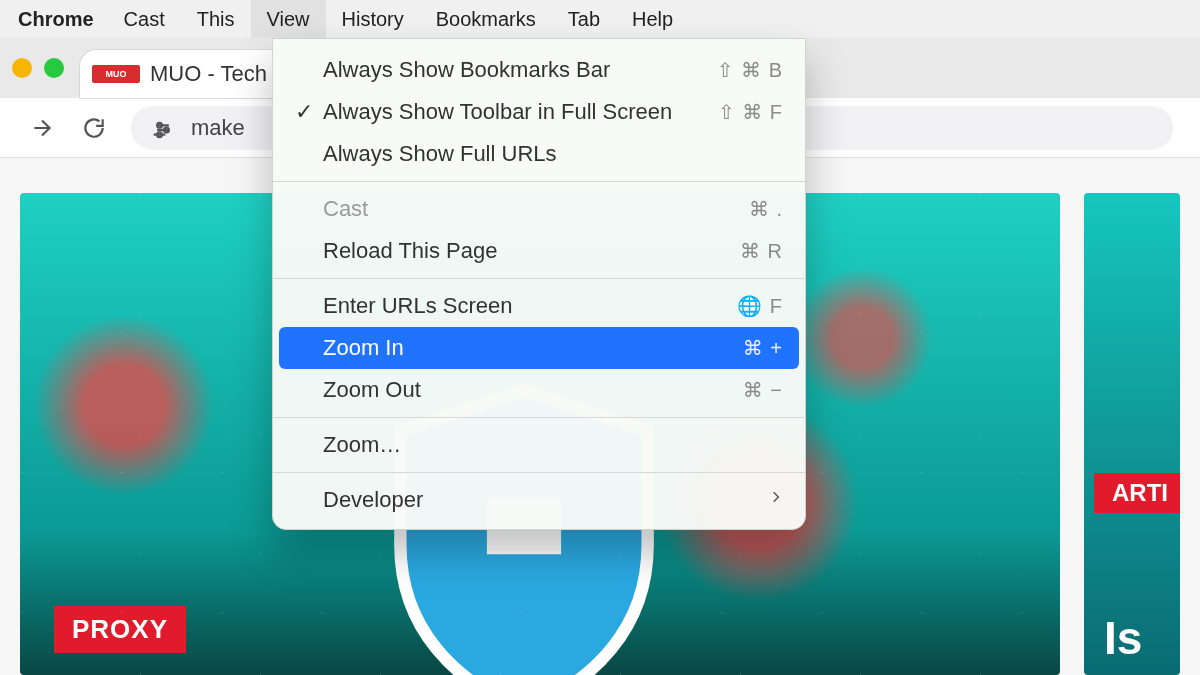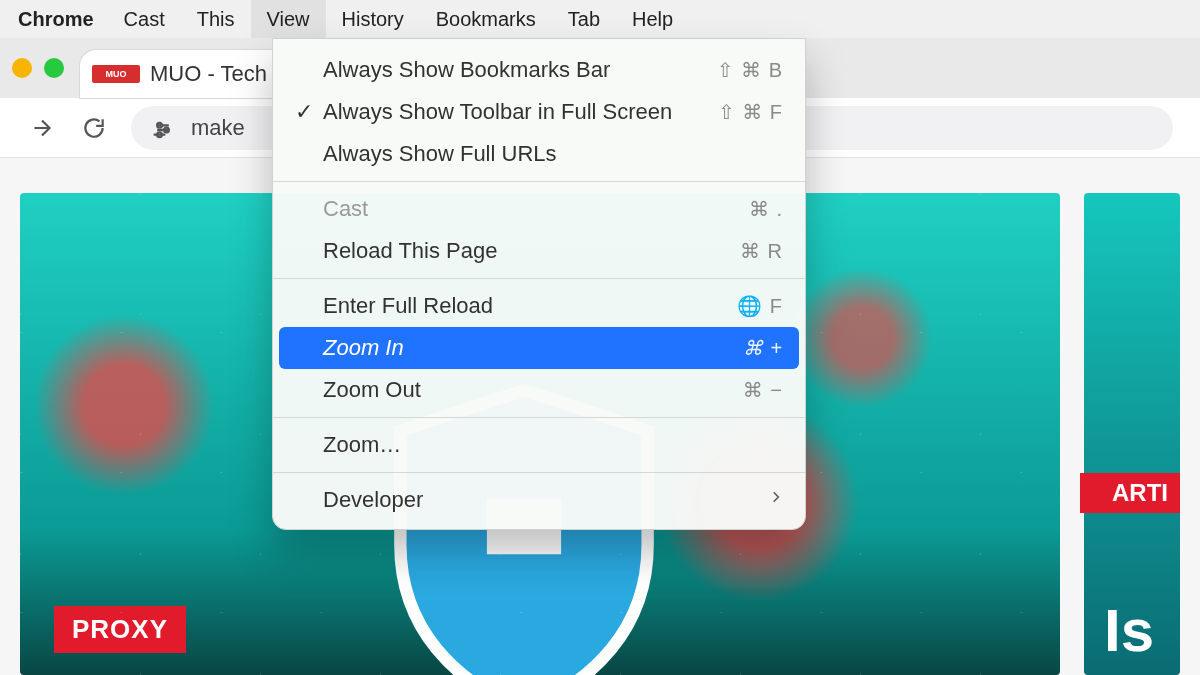--- a/index.html
+++ b/index.html
@@ -38,27 +38,27 @@
      linear-gradient(180deg,#1fd0c3 0%,#0b9a95 70%,#084744 100%);
      filter: blur(0.3px);
   }
   .hero::after{ content:""; position:absolute; inset:0; background:
      linear-gradient(110deg, rgba(255,255,255,0.15) 1px, transparent 1px) 0 0/120px 120px,
      linear-gradient( 10deg, rgba(255,255,255,0.12) 1px, transparent 1px) 0 0/100px 140px;
   }
   .shield { position:absolute; left:50%; bottom:-40px; transform:translateX(-55%); width:320px; height:340px; }
   .badge { position: absolute; bottom: 22px; left: 34px; background: #e21b2c; color: #fff; font-weight: 800; font-size: 26px; padding: 8px 18px; letter-spacing: 1px; }
   .side-card { flex: 1; height: 100%; background: linear-gradient(180deg,#15c7bd,#0a6b73); border-radius: 4px; position: relative; }
-  .side-badge { position:absolute; right:0; top:280px; background:#e21b2c; color:#fff; font-weight:800; font-size:24px; padding:6px 12px 6px 32px; }
-  .side-headline { position:absolute; bottom:10px; left:20px; color:#fff; font-size:60px; font-weight:700; }
+  .side-badge { position:absolute; right:0; top:280px; background:#e21b2c; color:#fff; font-weight:800; font-size:24px; padding:6px 12px 6px 18px; }
+  .side-headline { position:absolute; bottom:10px; left:20px; color:#fff; font-size:46px; font-weight:700; }
 
   
   .dropdown { position: absolute; top: 38px; left: 272px; width: 534px; background: rgba(248,250,248,0.97); border: 1px solid #cfd3cf; border-radius: 0 0 14px 14px; box-shadow: 0 22px 40px rgba(0,0,0,0.25); padding: 10px 0 8px 0; z-index: 50; }
   .dd-row { display:flex; align-items:center; justify-content:space-between; padding: 8px 22px; font-size: 22px; color:#323232; }
-  .dd-row.highlight { background:#1f73ff; color:#fff; border-radius:6px; margin:0 6px; padding:8px 16px;font-style:italic; }
+  .dd-row.highlight { background:#1f73ff; color:#fff; border-radius:6px; margin:0 6px; padding:8px 16px; }
   .dd-row.disabled { color:#9a9a9a; }
   .dd-row .left { display:flex; align-items:center; gap:10px; }
   .check { width:18px; display:inline-block; text-align:center; }
   .shortcut { color:#8a8a8a; font-size:20px; letter-spacing:1px; display:flex; gap:4px; align-items:center; }
   .dd-row.highlight .shortcut { color:#e9f0ff; }
   .dd-sep { height:1px; background:#d4d7d4; margin:6px 0; }
   .chevron svg{ width:14px;height:20px; stroke:#555; stroke-width:2.5; fill:none;}
 </style>
 </head>
 <body>
@@ -158,21 +158,21 @@
       <span class="left">
         <span class="check"></span>
         <span>Reload This Page</span>
       </span>
       <span class="shortcut">⌘ R</span>
     </div>
     <div class="dd-sep"></div>
     <div class="dd-row">
       <span class="left">
         <span class="check"></span>
-        <span>Enter Full Reload</span>
+        <span>Enter URLs Screen</span>
       </span>
       <span class="shortcut">🌐 F</span>
     </div>
     <div class="dd-row highlight">
       <span class="left">
         <span class="check"></span>
         <span>Zoom In</span>
       </span>
       <span class="shortcut">⌘ +</span>
     </div>

